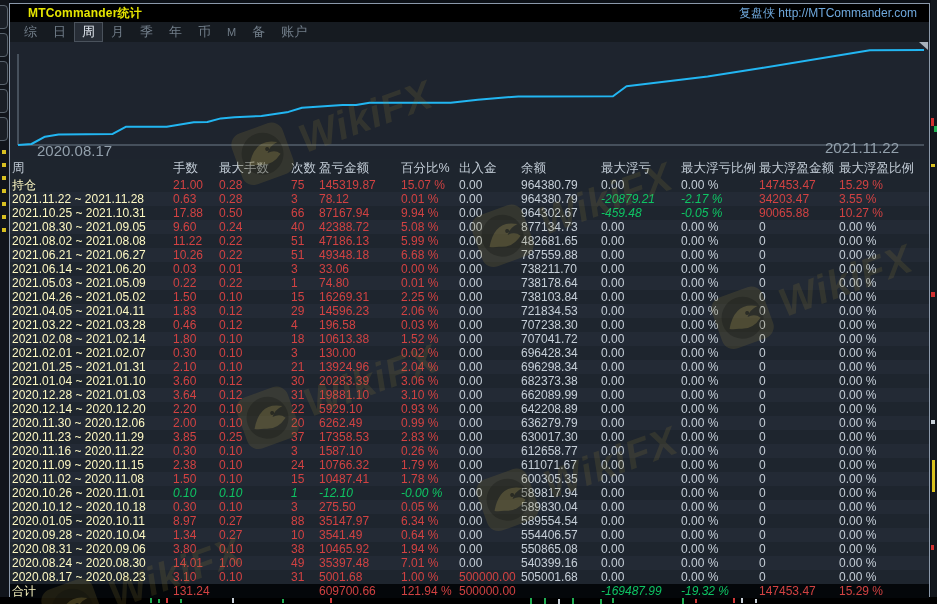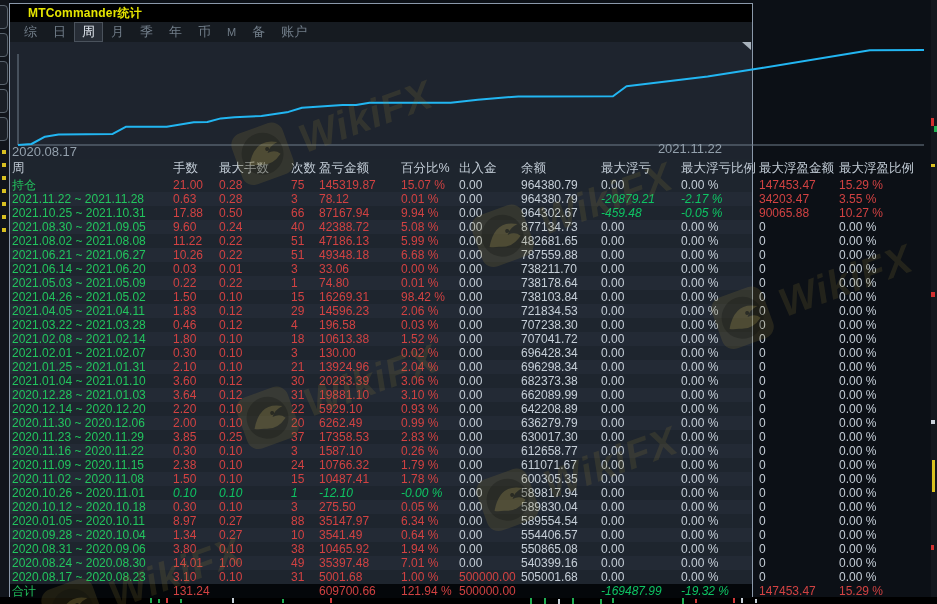--- a/index.html
+++ b/index.html
@@ -12,52 +12,52 @@
   .left-sliver{position:absolute;left:0;top:0;width:9px;height:604px;background:#11151b;}
   .sbtn{position:absolute;left:-7px;width:13px;height:22px;border:1px solid #5a646e;border-radius:4px;background:#1a1f26;}
   .ydash{position:absolute;left:2px;top:150px;width:4px;height:88px;
     background:repeating-linear-gradient(180deg,#d8c020 0 4px,transparent 4px 13px);}
   .right-sliver{position:absolute;left:931px;top:0;width:6px;height:604px;background:#13171d;}
   .speck{position:absolute;}
   .bottom-sliver{position:absolute;left:0;top:597px;width:937px;height:7px;background:#000;}
   .candle{position:absolute;}
 
   
-  .win{position:absolute;left:9px;top:3px;width:744px;height:594px;box-sizing:border-box;
+  .win{position:absolute;left:9px;top:3px;width:921px;height:594px;box-sizing:border-box;
     border:1px solid #8b99aa;background:#1e252e;}
   .titlebar{height:18px;background:#000;display:flex;align-items:center;justify-content:space-between;
     padding:0 12px 0 18px;}
   .title{color:#e6e600;font-size:12px;font-weight:bold;letter-spacing:.2px;}
   .brand{color:#6fa8dc;font-size:12px;}
   .menubar{height:20px;background:#161b21;display:flex;align-items:center;padding-left:6px;}
   .menu-item{color:#717d89;font-size:13px;padding:1px 8px;cursor:default;}
   .menu-item.sel{color:#e2e9f0;background:#272d36;border:1px solid #4a525c;padding:0 7px;}
 
   
   .chart{position:relative;height:117px;background:#1e242e;}
-  .axis-label{position:absolute;font-size:13px;color:#93a0ac;}
+  .axis-label{position:absolute;font-size:15px;color:#93a0ac;margin-left:25px;}
   .axis-label.start{left:2px;bottom:0px;}
   .axis-label.end{right:30px;bottom:3px;}
   .grip{position:absolute;right:1px;top:0;width:0;height:0;
     border-top:8px solid #a8b2bc;border-left:9px solid transparent;}
 
   
   .table{width:100%;}
   .trow,.thead{display:grid;
     grid-template-columns:161px 46px 72px 28px 82px 58px 62px 80px 80px 78px 80px 1fr;
     height:14px;line-height:14px;}
   .thead{height:19px;line-height:19px;}
   .thead .cell{color:#c3cdd7;font-size:12.5px;}
   .cell{padding-left:2px;font-size:12px;white-space:nowrap;overflow:visible;}
   .trow.alt{background:#232a35;}
   .trow.total{background:#04070a;height:14px;}
   .c-red{color:#d24242;}
   .c-green{color:#0ec463;font-style:italic;}
   .c-white{color:#c6cfd8;}
-  .c-date{color:#22c55e;}
+  .c-date{color:#fef9c3;}
 
   
   .wm{position:absolute;display:flex;align-items:center;transform:rotate(-20deg);
     pointer-events:none;z-index:6;opacity:.55;}
   .wm-text{font-size:40px;font-weight:bold;font-style:italic;color:rgba(155,135,55,.30);
     margin-left:12px;letter-spacing:1px;}
 </style>
 </head>
 <body>
 
@@ -99,20 +99,21 @@
       <div class="candle" style="left: 695px; top: 2px; width: 2px; height: 4px; background: rgb(208, 56, 56);"></div>
       <div class="candle" style="left: 733px; top: 1px; width: 2px; height: 5px; background: rgb(208, 56, 56);"></div>
       <div class="candle" style="left: 741px; top: 1px; width: 2px; height: 5px; background: rgb(200, 208, 216);"></div>
       <div class="candle" style="left: 755px; top: 2px; width: 2px; height: 4px; background: rgb(200, 208, 216);"></div>
     </div>
 
   <div class="win">
 
     <div class="titlebar">
       <span class="title">MTCommander统计</span>
+      <span class="brand">复盘侠 http://MTCommander.com</span>
     </div>
 
     <div class="menubar" id="menubar">
         <span class="menu-item">综</span>
         <span class="menu-item">日</span>
         <span class="menu-item sel">周</span>
         <span class="menu-item">月</span>
         <span class="menu-item">季</span>
         <span class="menu-item">年</span>
         <span class="menu-item">币</span>
@@ -259,21 +260,21 @@
             <span class="cell c-white">0.00 %</span>
             <span class="cell c-white">0</span>
             <span class="cell c-white">0.00 %</span>
           </div>
           <div class="trow">
             <span class="cell c-date">2021.04.26 ~ 2021.05.02</span>
             <span class="cell c-red">1.50</span>
             <span class="cell c-red">0.10</span>
             <span class="cell c-red">15</span>
             <span class="cell c-red">16269.31</span>
-            <span class="cell c-red">98.42 %</span>
+            <span class="cell c-red">2.25 %</span>
             <span class="cell c-white">0.00</span>
             <span class="cell c-white">738103.84</span>
             <span class="cell c-white">0.00</span>
             <span class="cell c-white">0.00 %</span>
             <span class="cell c-white">0</span>
             <span class="cell c-white">0.00 %</span>
           </div>
           <div class="trow alt">
             <span class="cell c-date">2021.04.05 ~ 2021.04.11</span>
             <span class="cell c-red">1.83</span>

